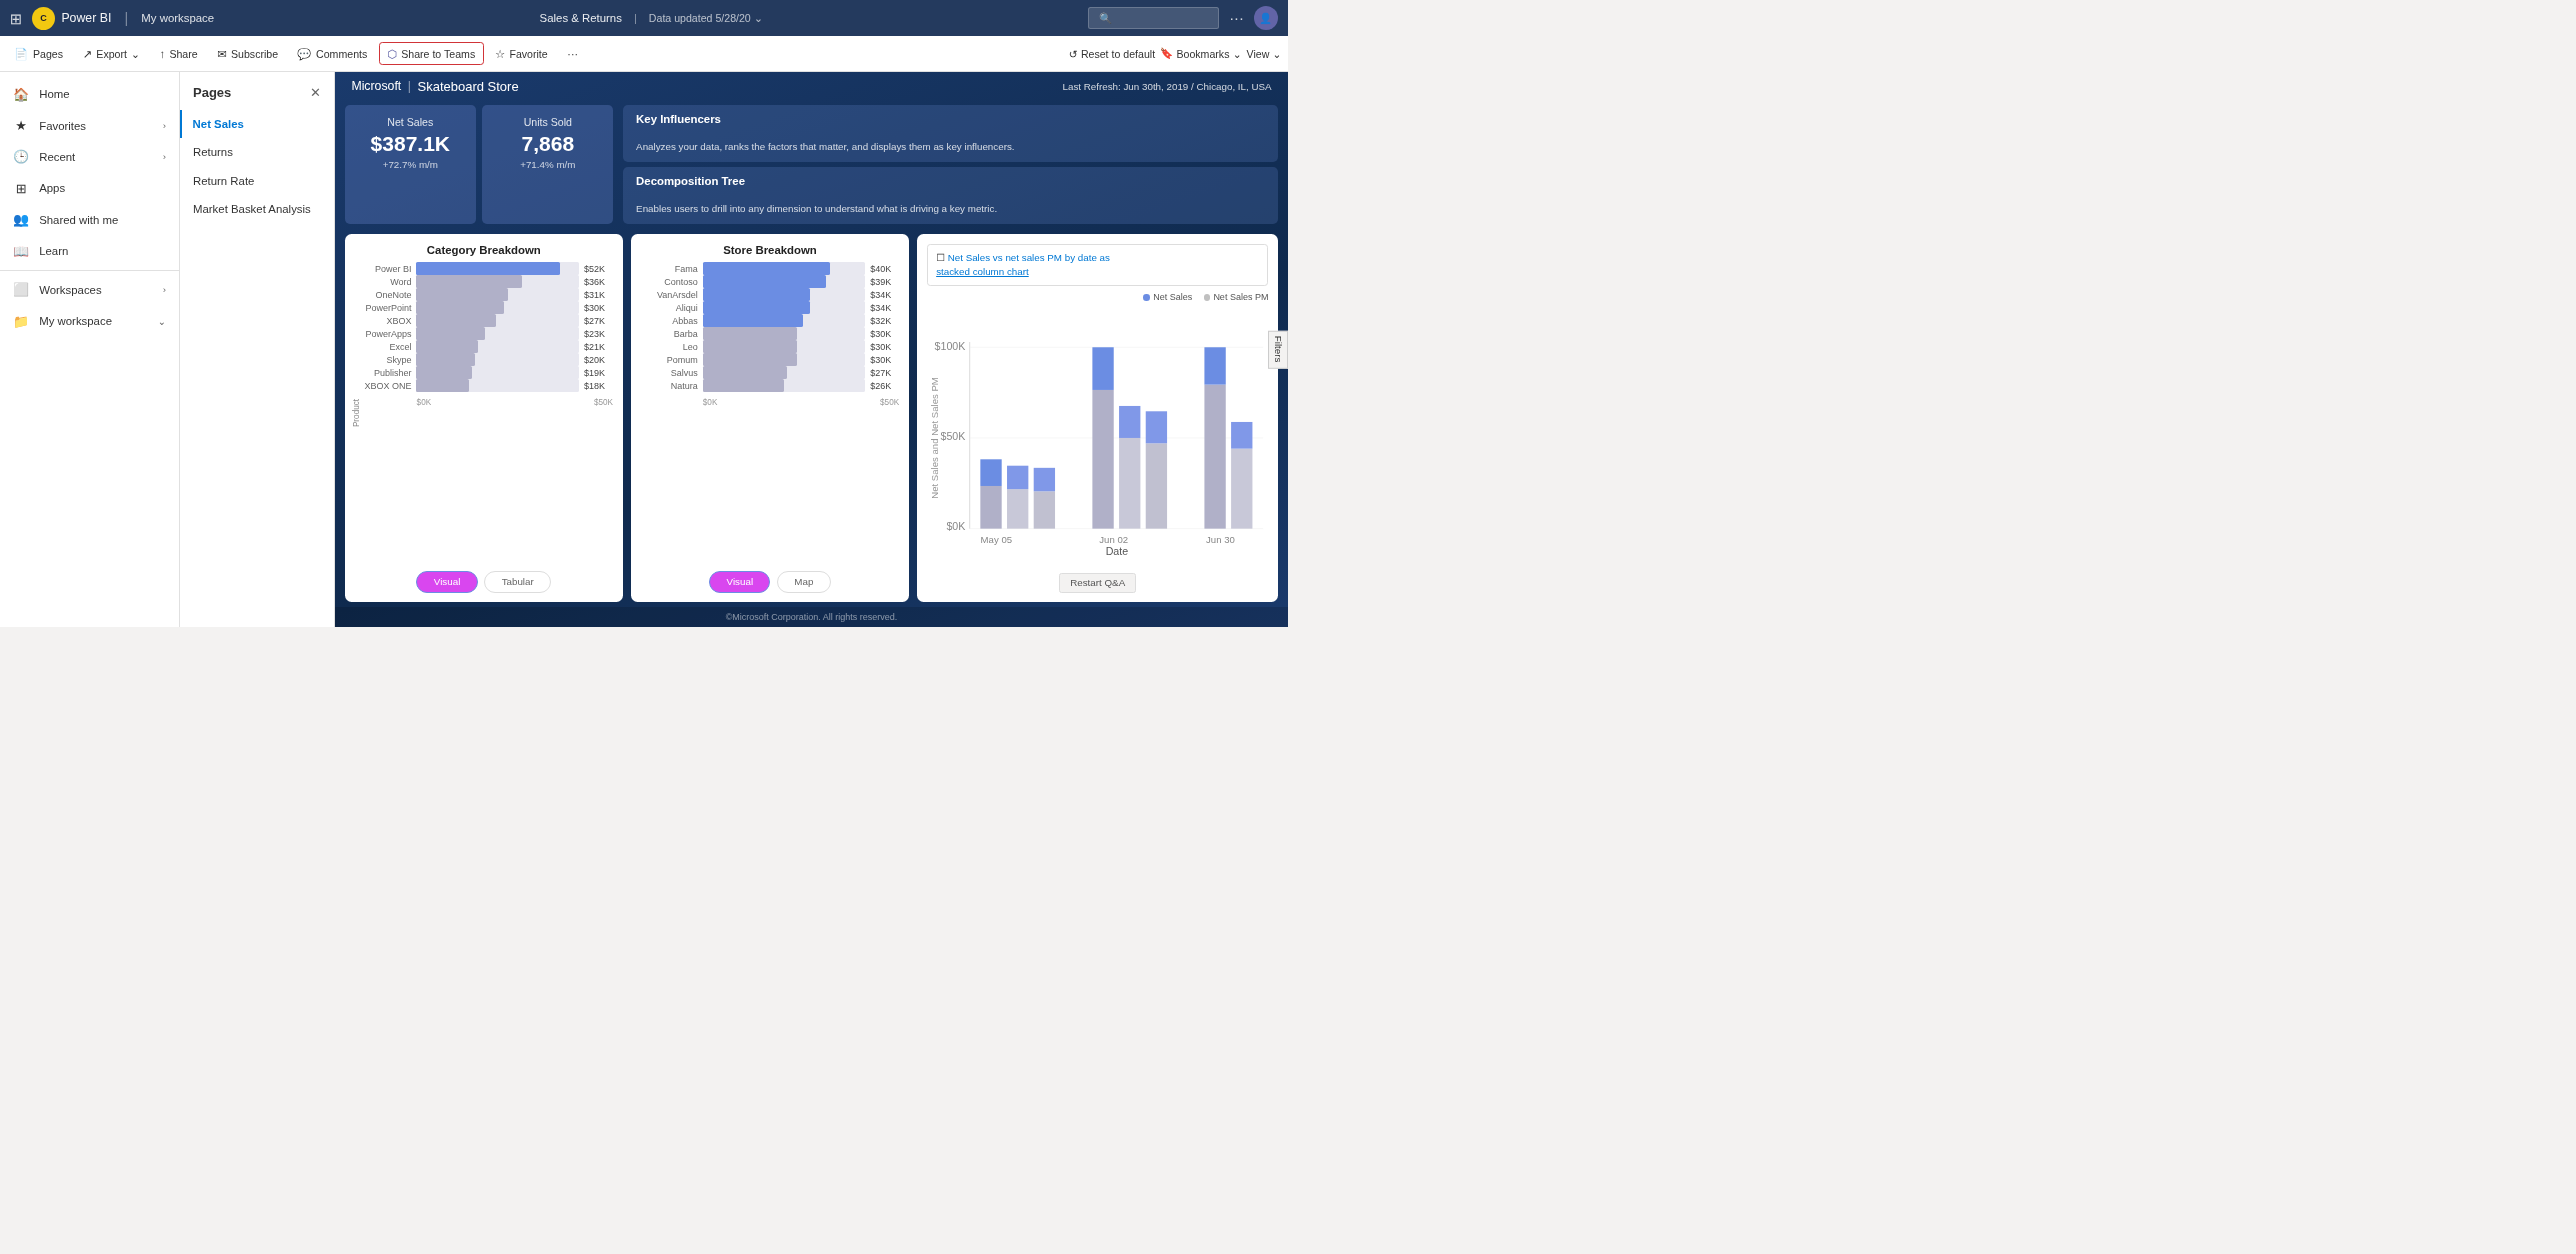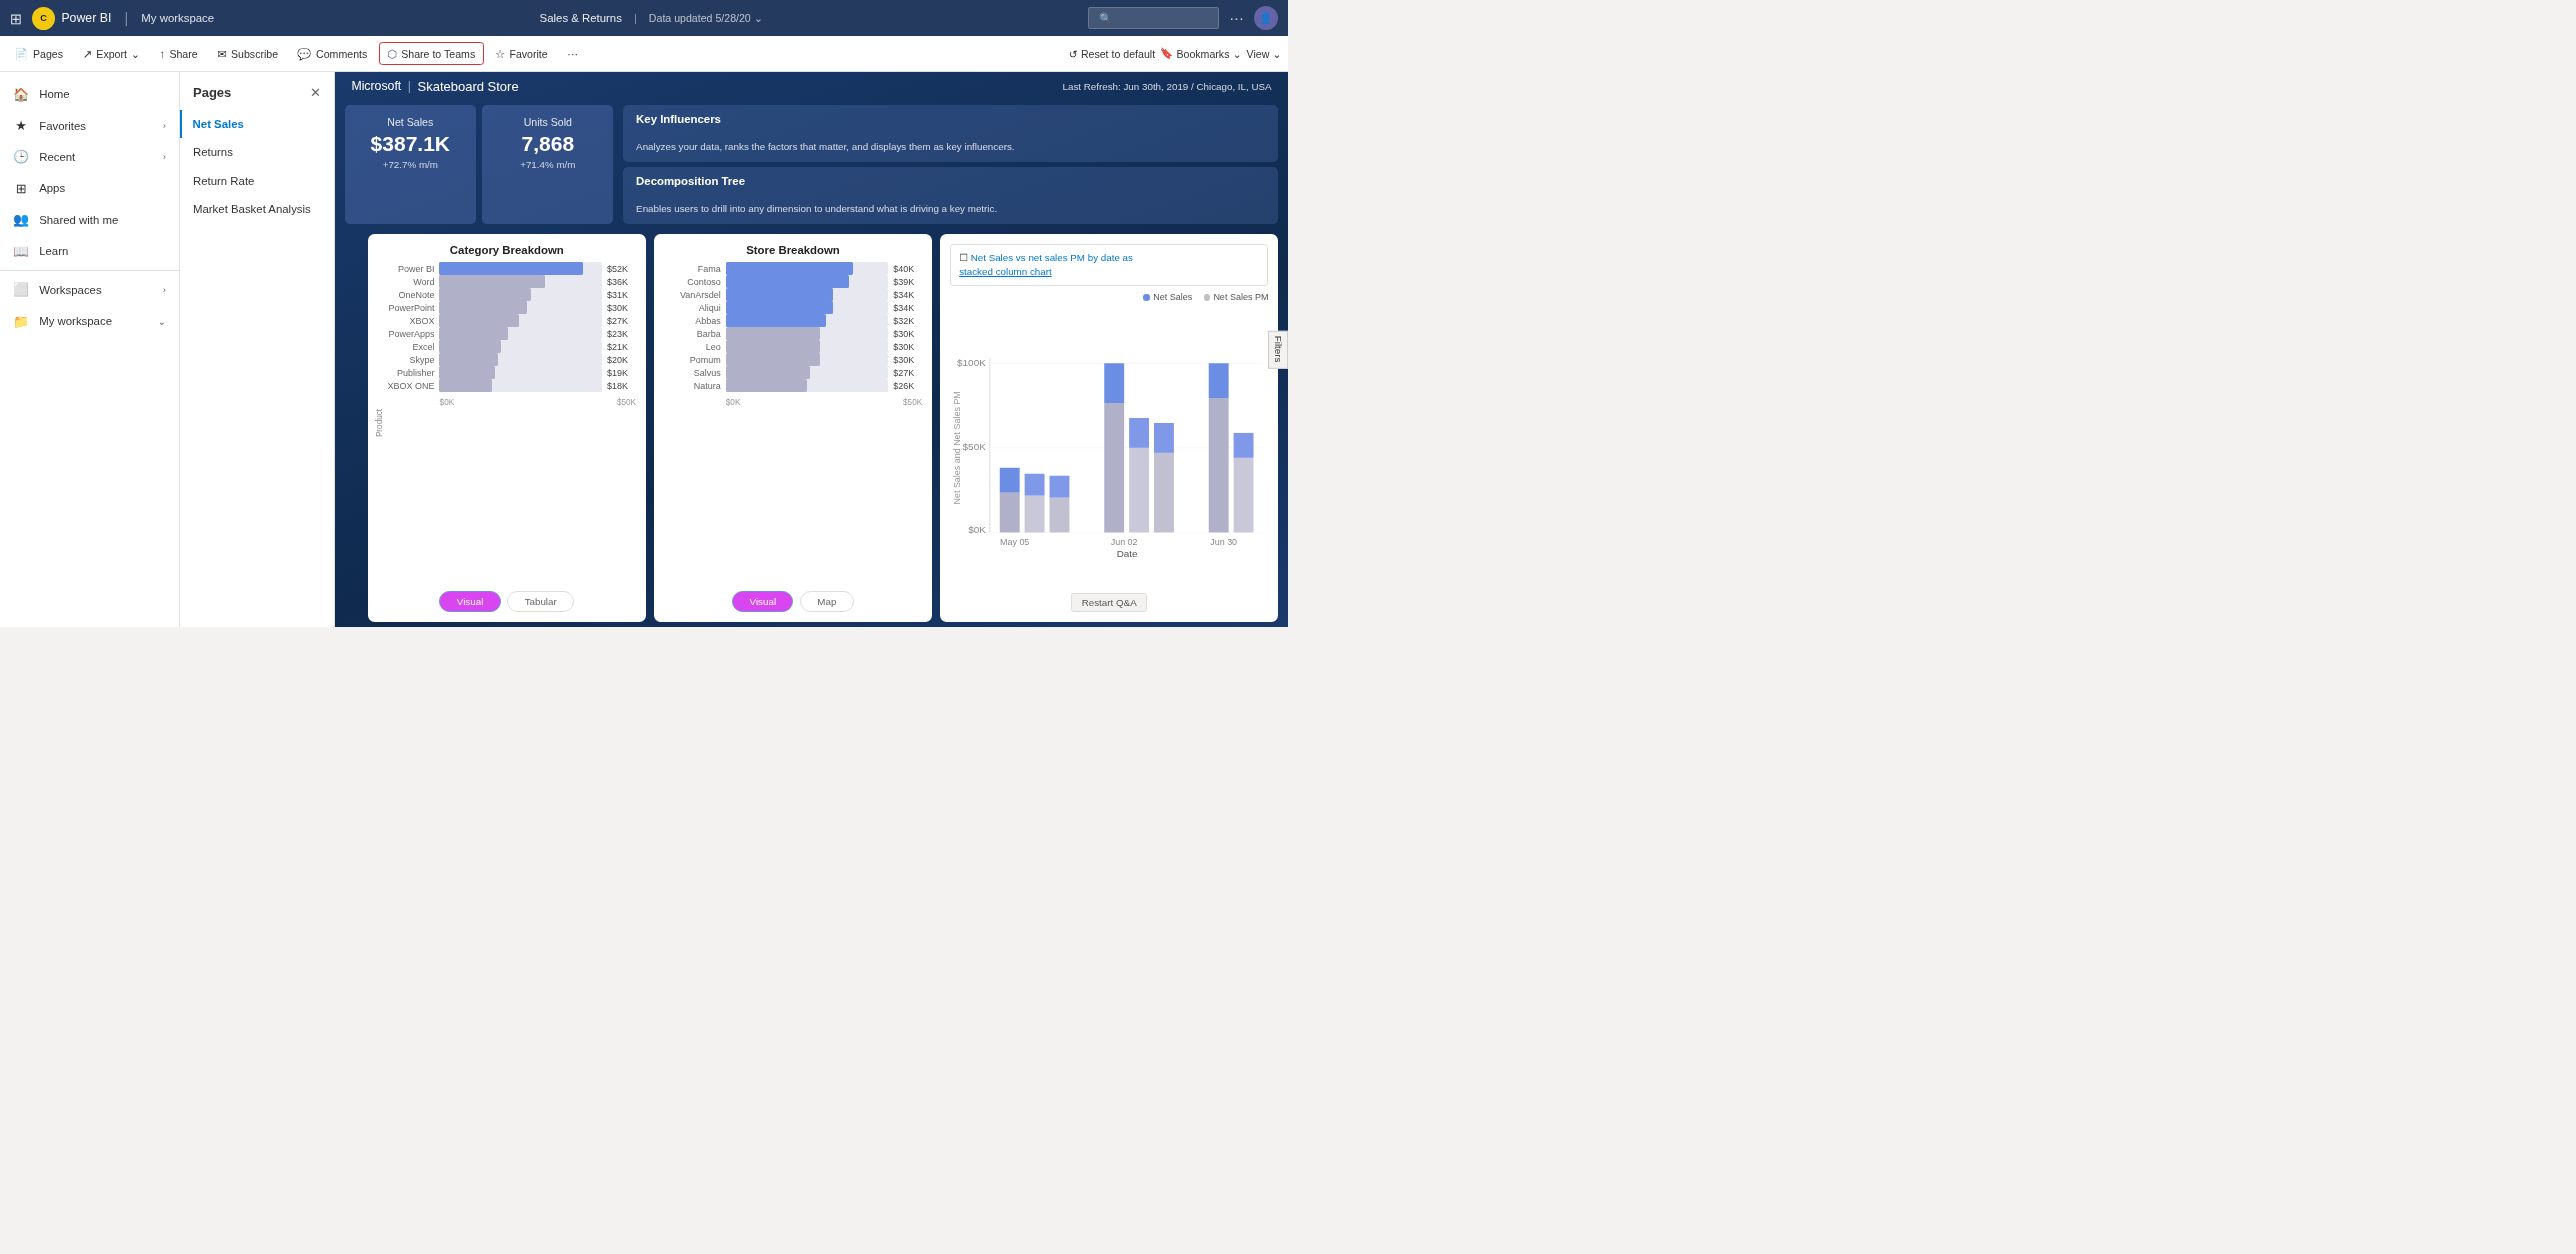--- a/index.html
+++ b/index.html
@@ -183,21 +183,20 @@
     }
     .insight-card .ic-title { font-size: 11.4px; font-weight: 600; margin-bottom: 2.5px; }
     .insight-card .ic-desc { font-size: 9.8px; opacity: 0.8; line-height: 1.4; margin-top: 15px; }
 
     
     .charts-row {
       display: flex;
       padding: 4.9px 9.8px 4.9px;
       gap: 8.2px;
       flex: 1;
-      margin-left: 23px;
     }
     .chart-card {
       background: white;
       border-radius: 6.5px;
       padding: 9.8px;
       display: flex;
       flex-direction: column;
     }
     .chart-card.cat { flex: 0 0 278px; }
     .chart-card.store { flex: 0 0 278px; }
@@ -717,18 +716,19 @@
               <text x="178" y="210" font-size="10" fill="#555" text-anchor="middle" font-weight="500">Date</text>
             </svg>
           </div>
           <div class="restart-qa">
             <button class="restart-qa-btn">Restart Q&amp;A</button>
           </div>
         </div>
       </div>
     </div>
 
+    <div class="report-footer">©Microsoft Corporation. All rights reserved.</div>
 
     <div style="position:absolute;right:0;top:50%;writing-mode:vertical-rl;transform:translateY(-50%);background:#f3f2f1;border:0.8px solid #ccc;padding:4.9px 3.3px;font-size:9.8px;color:#333;cursor:pointer;z-index:10;">Filters</div>
 
   </div>
 </div>
 
 
 </body></html>

